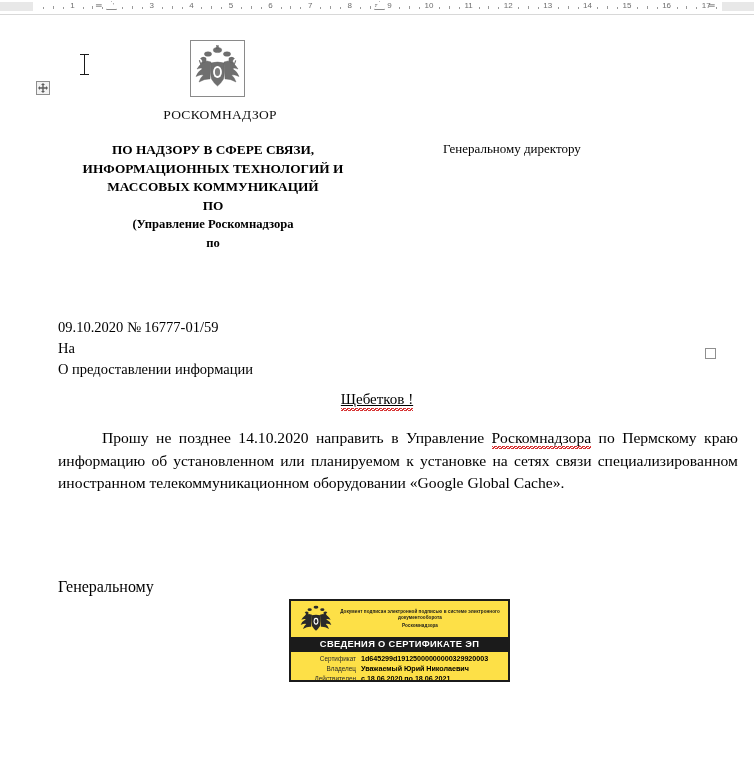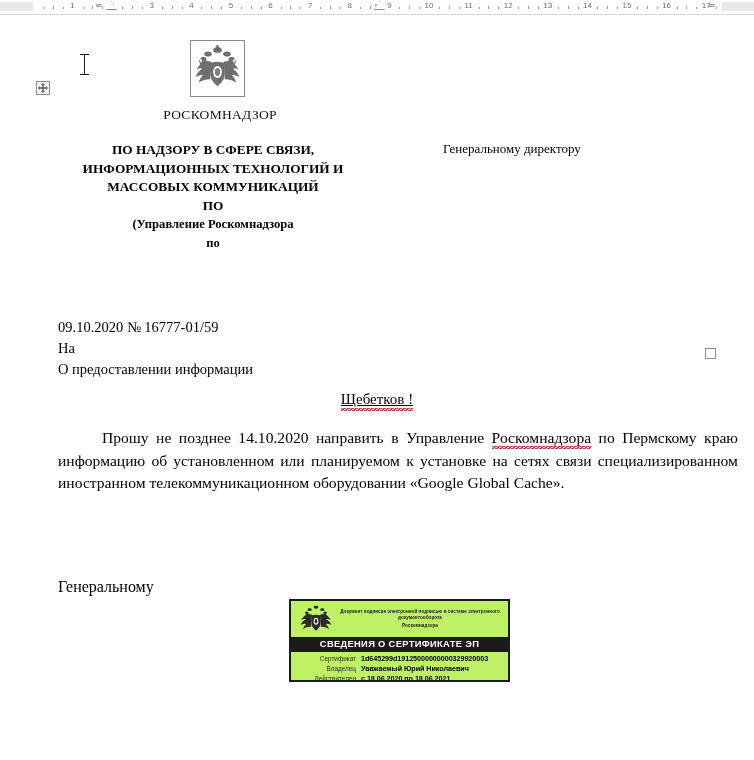--- a/index.html
+++ b/index.html
@@ -237,21 +237,21 @@
     color: #000;
   }
 
   
   #esign-stamp {
     position: absolute;
     left: 289px; top: 584px;
     width: 221px; height: 83px;
     border: 2px solid #1b1b1b;
     box-sizing: border-box;
-    background: #bef264;
+    background: #fde047;
     font-family: "Liberation Sans", sans-serif;
     overflow: hidden;
   }
   #esign-top {
     position: relative;
     height: 36px;
     display: flex;
     align-items: center;
     padding: 0 4px 0 3px;
     box-sizing: border-box;

